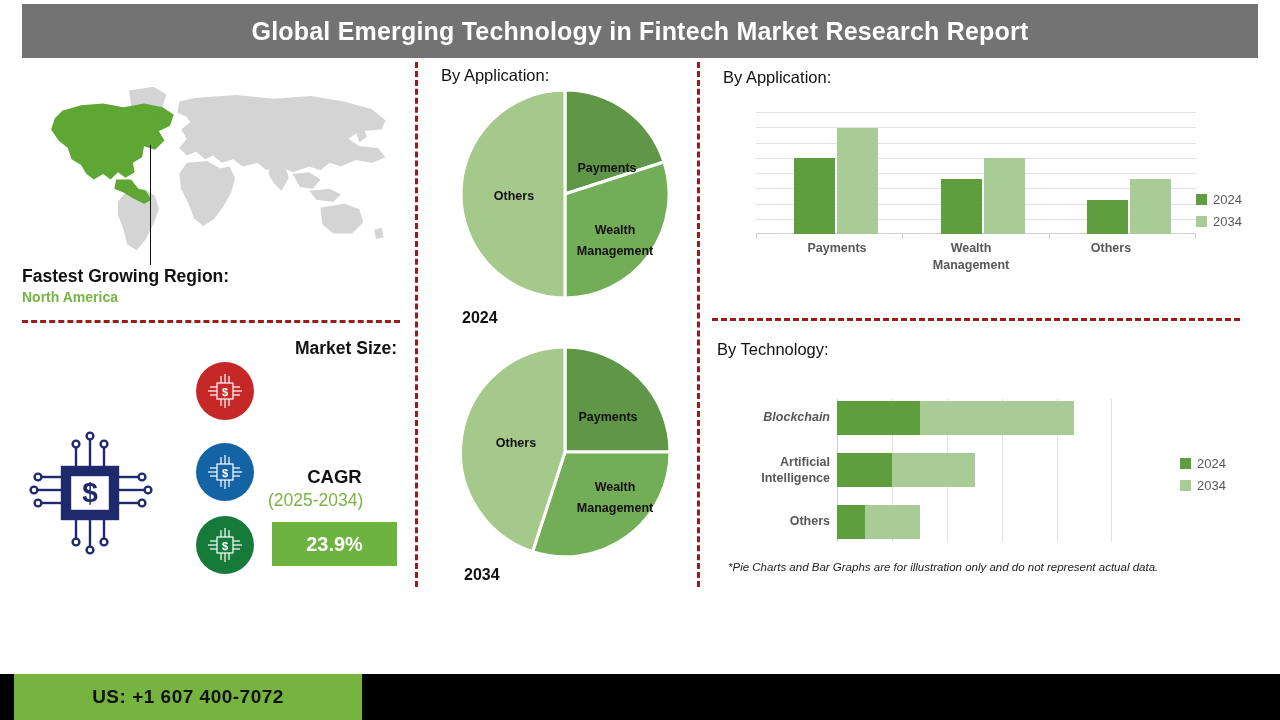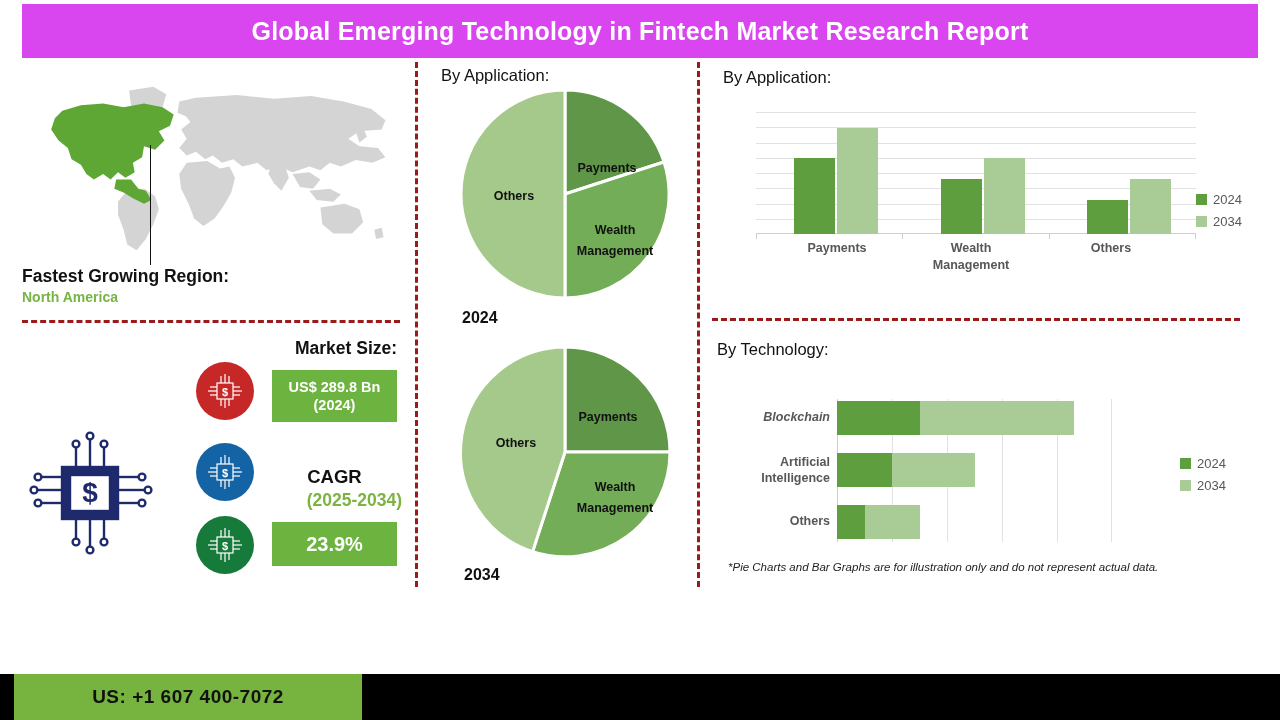--- a/index.html
+++ b/index.html
@@ -8,21 +8,21 @@
     background: #ffffff;
     font-family: "Liberation Sans", sans-serif;
     overflow: hidden;
     position: relative;
   }
   .page { position: relative; width: 1280px; height: 720px; }
 
   
   .header {
     position: absolute; left: 22px; top: 4px; width: 1236px; height: 54px;
-    background: #d946ef; color: #ffffff;
+    background: #737373; color: #ffffff;
     display: flex; align-items: center; justify-content: center;
   }
   .header h1 { font-size: 25px; font-weight: bold; letter-spacing: .2px; white-space: nowrap; }
 
   
   .vdash {
     position: absolute; width: 0; border-left: 3px dashed #9b1b1b;
   }
   .hdash {
     position: absolute; height: 0; border-top: 3px dashed #9b1b1b;
@@ -57,21 +57,21 @@
 
   .ms-title { position: absolute; left: 276px; top: 338px; width: 140px;
               font-size: 17.5px; font-weight: bold; color:#111; text-align:center; }
   .ms-box   { position: absolute; left: 272px; top: 370px; width: 125px; height: 52px;
               background: #6cb33f; color:#fff; font-size: 14.5px; font-weight: bold;
               display:flex; flex-direction:column; align-items:center; justify-content:center;
               line-height:1.25; }
   .cagr-title { position: absolute; left: 272px; top: 466px; width: 125px;
                 font-size: 18.5px; font-weight: bold; color:#111; text-align:center; }
   .cagr-years { position: absolute; left: 268px; top: 490px; width: 134px;
-                font-size: 17.5px; font-weight: bold; color:#7cb342; text-align:right; }
+                font-size: 17.5px; font-weight: normal; color:#7cb342; text-align:left; }
   .cagr-box { position: absolute; left: 272px; top: 522px; width: 125px; height: 44px;
               background: #6cb33f; color:#fff; font-size: 20px; font-weight: bold;
               display:flex; align-items:center; justify-content:center; }
 
   
   .panel-title { font-size: 16.5px; font-weight: normal; color: #111; position: absolute; }
   .pie-title-1 { left: 441px; top: 66px; }
   .pie-year    { position:absolute; font-size: 16px; font-weight: bold; color:#111; }
   .pie-year-1  { left: 462px; top: 309px; }
   .pie-year-2  { left: 464px; top: 566px; }
@@ -280,24 +280,20 @@
           <line x1="24" y1="12" x2="24" y2="5"></line>
         <line x1="16" y1="28" x2="16" y2="35"></line>
           <line x1="20" y1="28" x2="20" y2="37"></line>
           <line x1="24" y1="28" x2="24" y2="35"></line>
       </g>
       <text x="20" y="25" font-size="11" font-weight="bold" fill="#ffffff" text-anchor="middle" font-family="Liberation Sans, sans-serif">$</text>
     </svg>
   </div>
 
   <div class="ms-title">Market Size:</div>
-  <div class="ms-box">
-    <span>US$ 289.8 Bn</span>
-    <span>(2024)</span>
-  </div>
   <div class="cagr-title">CAGR</div>
   <div class="cagr-years">(2025-2034)</div>
   <div class="cagr-box">
     <span>23.9%</span>
   </div>
 
   <div class="panel-title pie-title-1">By Application:</div>
   <div class="pie-box pie-1">
     <svg viewBox="0 0 226 212" xmlns="http://www.w3.org/2000/svg">
 

